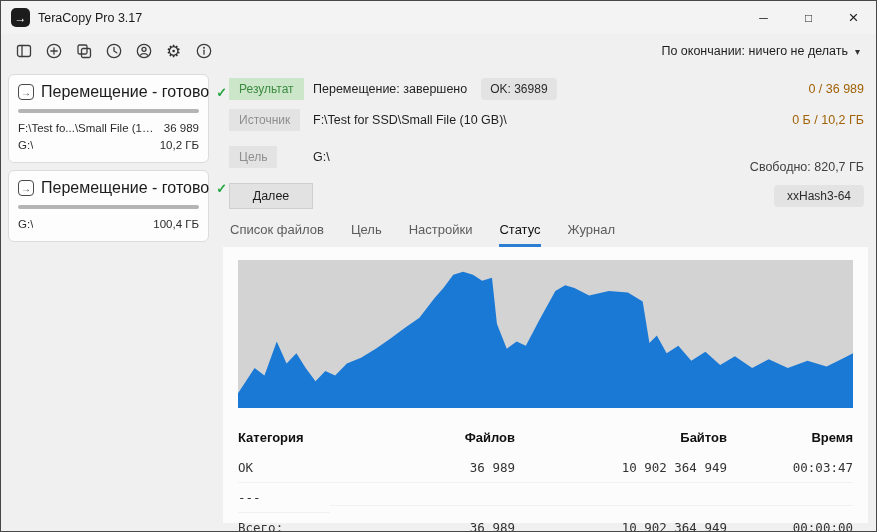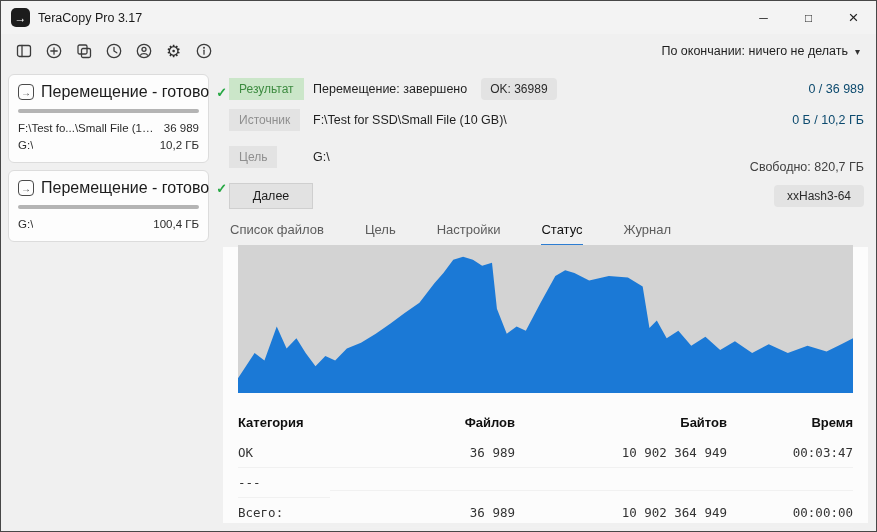--- a/index.html
+++ b/index.html
@@ -54,36 +54,36 @@
   
   .main { flex:1; min-width:0; display:flex; flex-direction:column; padding:6px 8px 8px 9px; }
   .main-header { padding:4px 4px 0 6px; }
   .hrow { display:flex; align-items:center; margin-bottom:9px; font-size:12.5px; color:#1f1f1f; }
   .label-col { width:84px; flex:0 0 auto; }
   .pill { display:inline-block; border-radius:0; padding:4px 10px; font-size:12px;
           background:#e3e3e3; color:#8f8f8f; }
   .pill.result { background:#cbe6c9; color:#3d8b40; }
   .badge-ok { background:#e3e3e3; border-radius:4px; padding:4px 9px; margin-left:14px;
               color:#2b2b2b; font-size:12px; }
-  .hrow .right { margin-left:auto; color:#0c4a6e; padding-left:10px; white-space:nowrap; }
+  .hrow .right { margin-left:auto; color:#a16207; padding-left:10px; white-space:nowrap; }
   .hrow .right.free { color:#404040;margin-top:20px; }
   .btn-next { background:#e2e2e2; border:1px solid #cfcfcf; border-radius:0;
               padding:5px 0; width:84px; text-align:center; font-size:12.5px; color:#1d1d1d; }
   .btn-hash { margin-left:auto; background:#e3e3e3; border-radius:4px; padding:4px 13px;
               font-size:12px; color:#2b2b2b; }
   .row-next { margin-top:4px; margin-bottom:6px; }
 
   
-  .tabs { display:flex; gap:41px; padding:7px 6px 0 7px; font-size:13px; color:#5c5c5c; }
+  .tabs { display:flex; gap:27px; padding:7px 6px 0 7px; font-size:13px; color:#5c5c5c; }
   .tab { padding-bottom:7px; border-bottom:3px solid transparent; white-space:nowrap; }
   .tab.active { color:#101010; border-bottom-color:#2d7dd2; }
 
   
   .panel { flex:1; min-height:0; background:#fcfcfc; padding:13px 15px 10px;
-           display:flex; flex-direction:column;justify-content:center; }
+           display:flex; flex-direction:column; }
   .chart { height:148px; background:#d3d3d3; position:relative; overflow:hidden; flex:0 0 auto; }
   .chart svg { position:absolute; inset:0; width:100%; height:100%; }
 
   .stats { margin-top:16px; }
   .stats-row { display:grid; grid-template-columns: 92px 185px 212px 1fr; align-items:center; }
   .stats-row .c { padding:6px 0; }
   .stats-row .c.r { text-align:right; }
   .stats-head .c { font-weight:bold; font-size:13px; color:#101010; padding:6px 0 8px; }
   .stats-body .c { font-family:"DejaVu Sans Mono", monospace; font-size:12.5px; color:#333;
                    border-bottom:1px solid #f1f1f1; padding:7px 0; }

